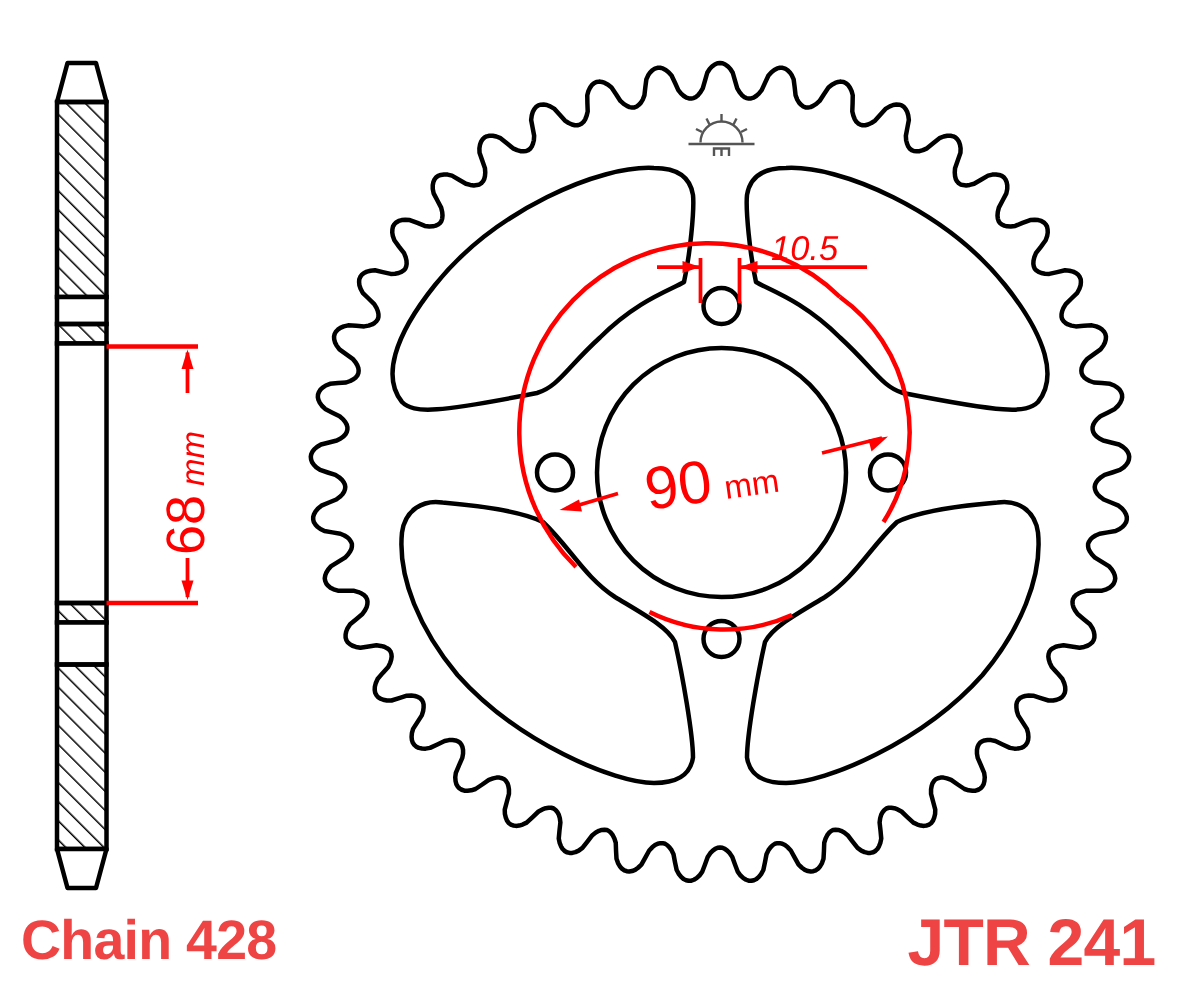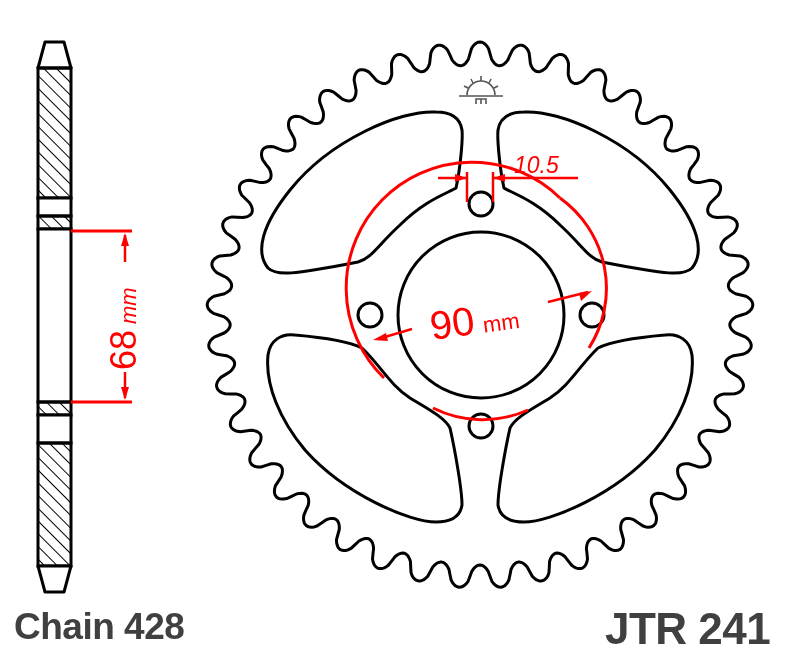--- a/index.html
+++ b/index.html
@@ -1,18 +1,18 @@
 <!DOCTYPE html>
 <html><head>
 <meta charset="utf-8">
 <style>
   html, body { margin:0; padding:0; background:#ffffff; }
   body { width:800px; height:666px; position:relative; overflow:hidden; font-family:"Liberation Sans", sans-serif; }
   #canvas { position:absolute; left:0; top:0; width:800px; height:666px; }
-  .label-bottom { position:absolute; font-family:"Liberation Sans", sans-serif; font-weight:bold; color:#404040; }
+  .label-bottom { position:absolute; font-family:"Liberation Sans", sans-serif; font-weight:bold; color:#ef4444; }
   #chain-label { left:14px; top:606px; font-size:37px; letter-spacing:-0.5px; }
   #part-label { left:605px; top:604px; font-size:44px; letter-spacing:-0.5px; }
 </style>
 </head>
 <body>
 
 <svg id="canvas" width="800" height="666" viewBox="0 0 800 666" xmlns="http://www.w3.org/2000/svg">
   <defs>
     <pattern id="hatch" patternUnits="userSpaceOnUse" width="9" height="9" patternTransform="rotate(-45)">
       <line x1="0" y1="0" x2="0" y2="9" stroke="#000" stroke-width="2"></line>

